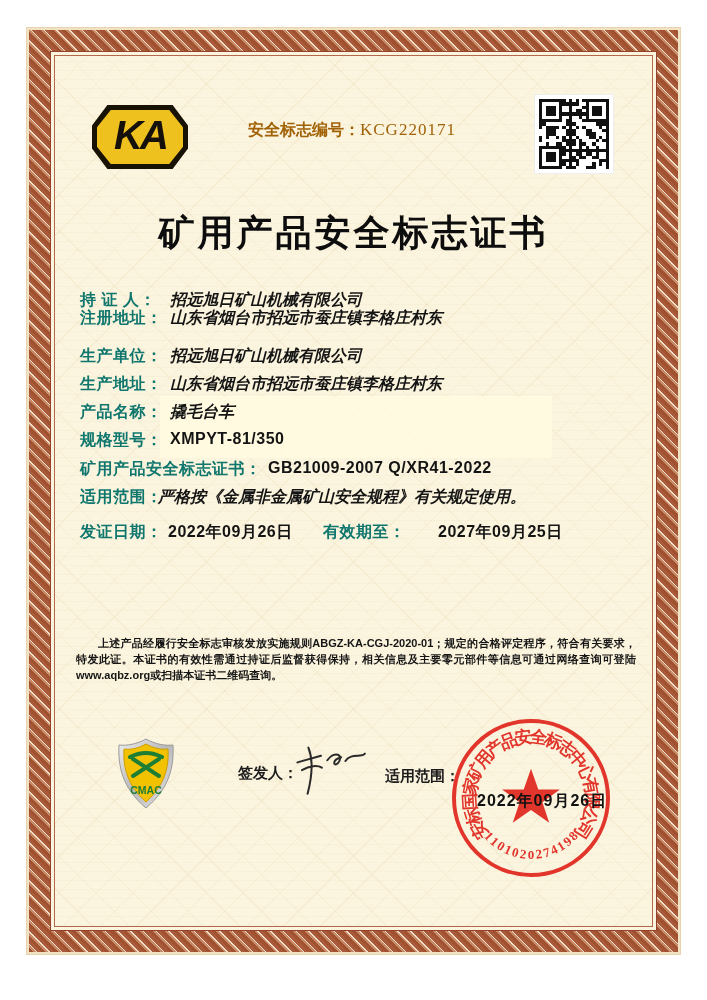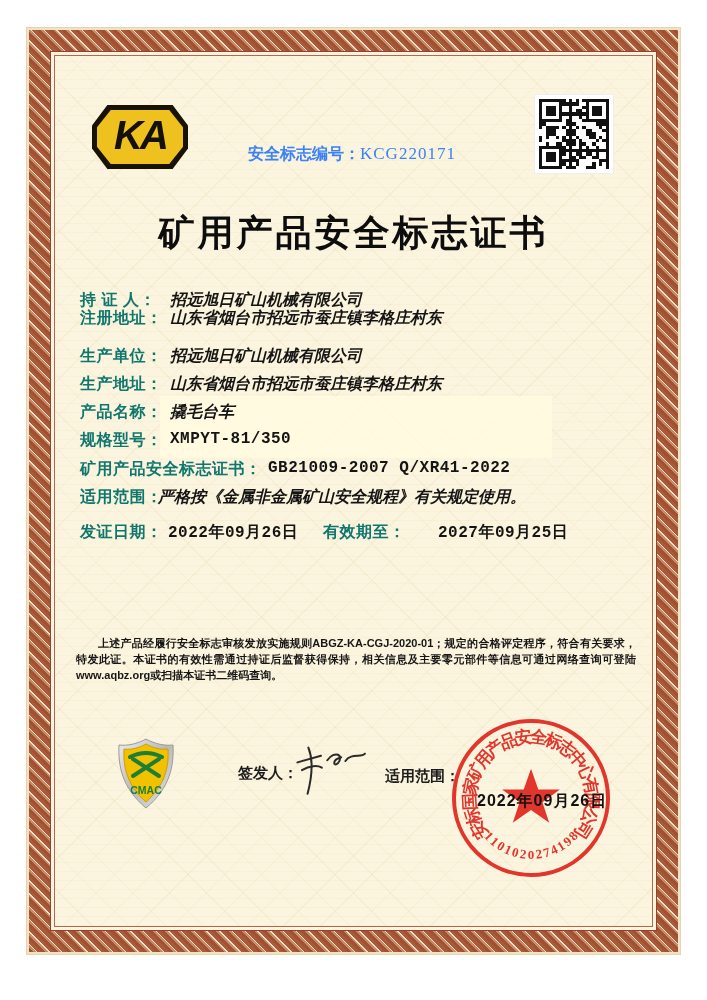--- a/index.html
+++ b/index.html
@@ -21,38 +21,38 @@
   
   .ka{position:absolute;left:92px;top:105px;width:96px;height:64px;
       clip-path:polygon(16% 0%,84% 0%,100% 32%,100% 68%,84% 100%,16% 100%,0% 68%,0% 32%);
       background:#181205;display:flex;align-items:center;justify-content:center;}
   .ka-inner{width:86px;height:54px;
       clip-path:polygon(16% 0%,84% 0%,100% 32%,100% 68%,84% 100%,16% 100%,0% 68%,0% 32%);
       background:#eec11e;display:flex;align-items:center;justify-content:center;}
   .ka-inner span{font-family:"Liberation Sans",sans-serif;font-weight:900;font-style:italic;
       font-size:40px;letter-spacing:-3px;color:#15100a;transform:translateY(-2px);}
   
-  .certno{position:absolute;left:248px;top:144px;font-size:16px;color:#3b82f6;}
+  .certno{position:absolute;left:248px;top:120px;font-size:16px;color:#a16207;}
   .certno .lab{font-weight:600;}
   .certno .val{font-family:"Liberation Serif",serif;font-size:17px;letter-spacing:1px;}
   
   .qr{position:absolute;left:535px;top:95px;width:78px;height:78px;background:#ffffff;
       padding:4px;box-sizing:border-box;box-shadow:0 0 0 1px #eee;}
   .qr-grid{display:grid;width:70px;height:70px;grid-template-columns:repeat(21,1fr);grid-template-rows:repeat(21,1fr);}
   .qr-grid i{display:block;}
   .qr-grid i.d{background:#111;}
   
   .title{position:absolute;left:0;top:209px;width:707px;text-align:center;
       font-family:"Liberation Serif",serif;font-weight:900;font-size:36px;letter-spacing:3px;color:#0d0d0d;}
   
   .row{position:absolute;left:0;top:0;width:707px;height:22px;font-size:16px;}
   .row .lab{position:absolute;left:80px;font-weight:700;color:#0f766e;letter-spacing:0.5px;white-space:pre;}
   .row .val{position:absolute;white-space:pre;}
   .kai{font-family:"Liberation Serif",serif;font-style:italic;font-weight:600;color:#141414;}
-  .hei{font-family:Liberation Mono, monospace;font-weight:700;color:#141414;letter-spacing:0.5px;}
+  .hei{font-family:Liberation Sans, sans-serif;font-weight:700;color:#141414;letter-spacing:0.5px;}
   .patch{position:absolute;left:160px;top:396px;width:392px;height:62px;background:rgba(255,250,225,0.85);}
   
   .para{position:absolute;left:76px;top:636px;width:560px;font-size:11px;font-weight:700;
       line-height:1.45;text-align:justify;text-indent:2em;color:#151515;}
   
   .badge{position:absolute;left:116px;top:738px;width:60px;height:72px;}
   
   .flabel{position:absolute;font-size:15px;font-weight:700;color:#1c1c1c;}
   .sig{position:absolute;left:292px;top:740px;width:80px;height:60px;}
   

